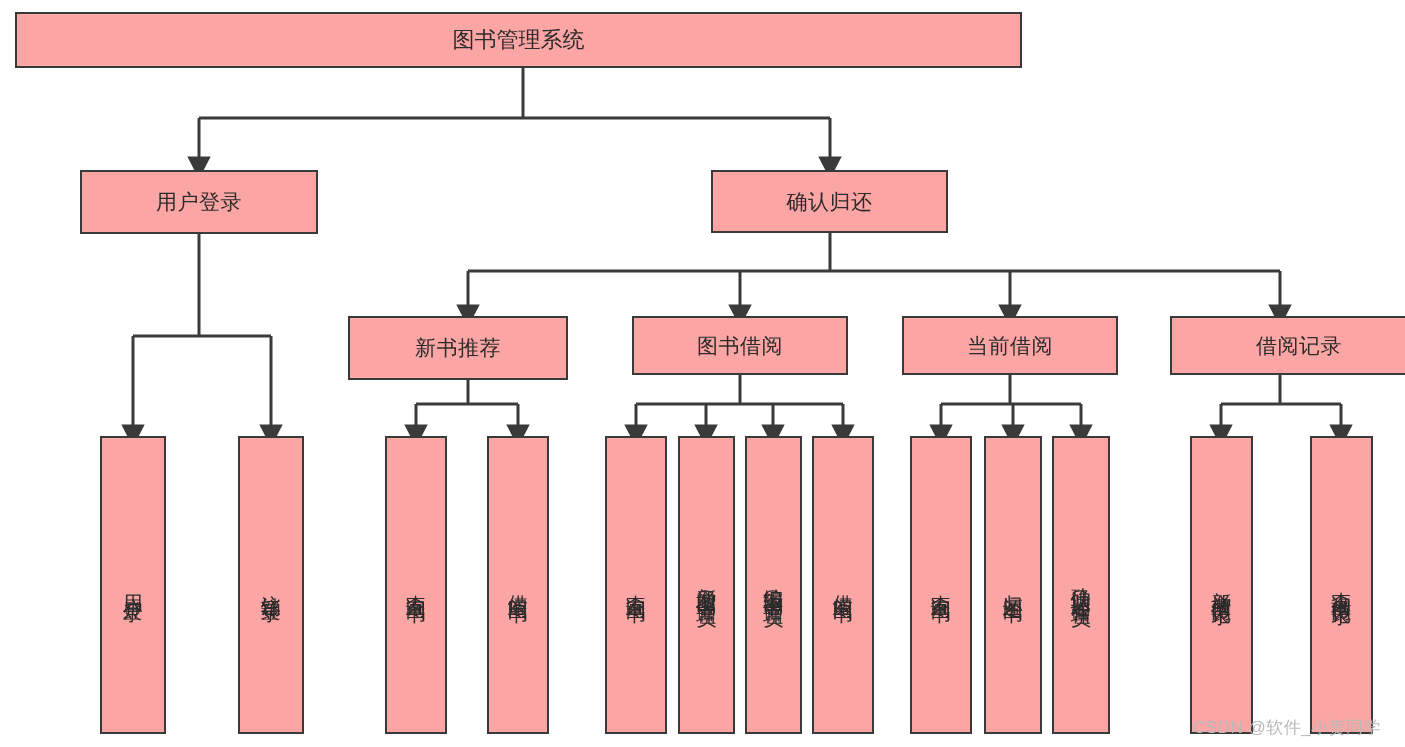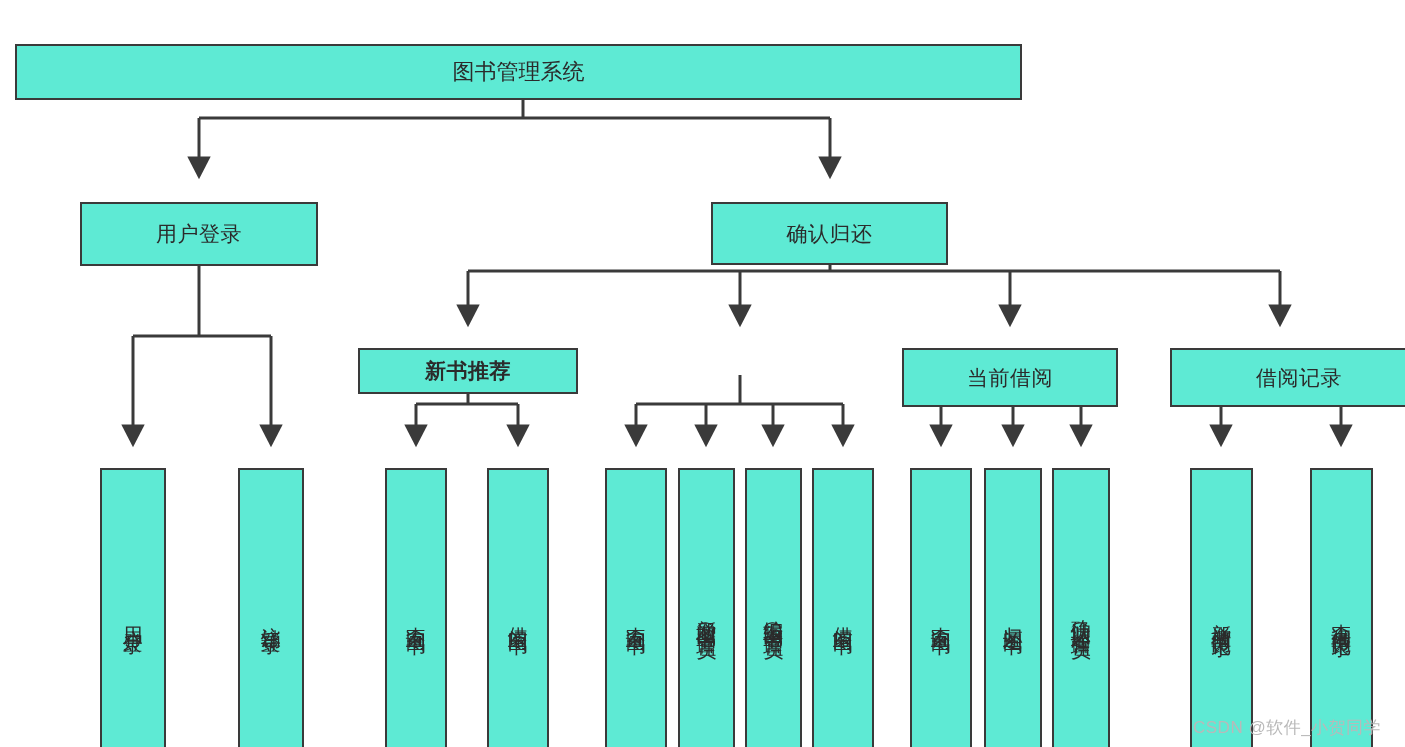--- a/index.html
+++ b/index.html
@@ -21,29 +21,28 @@
     position: absolute;
     left: 0;
     top: 0;
     width: 1405px;
     height: 747px;
     pointer-events: none;
   }
   .node {
     position: absolute;
     box-sizing: border-box;
-    background: #5eead4;
+    background: #fca5a5;
     border: 2.5px solid #3a3a3a;
     display: flex;
     align-items: center;
     justify-content: center;
     color: #2b2b2b;
     line-height: 1.12;
     text-align: center;
-    margin-top: 32px;
   }
   .node.h {
     font-size: 21px;
     letter-spacing: 0.5px;
   }
   .node.root {
     font-size: 22px;
   }
   .node.leaf {
     font-size: 20px;
@@ -126,22 +125,25 @@
     <span>图书管理系统</span>
   </div>
 
   <div class="node h" style="left:80px;top:170px;width:238px;height:64px;">
     <span>用户登录</span>
   </div>
   <div class="node h" style="left:711px;top:170px;width:237px;height:63px;">
     <span>确认归还</span>
   </div>
 
-  <div class="node h" style="left:358px;top:316px;width:220px;height:46px;font-weight:bold;">
+  <div class="node h" style="left:348px;top:316px;width:220px;height:64px;">
     <span>新书推荐</span>
+  </div>
+  <div class="node h" style="left:632px;top:316px;width:216px;height:59px;">
+    <span>图书借阅</span>
   </div>
   <div class="node h" style="left:902px;top:316px;width:216px;height:59px;">
     <span>当前借阅</span>
   </div>
   <div class="node h" style="left:1170px;top:316px;width:258px;height:59px;">
     <span>借阅记录</span>
   </div>
 
   <div class="node leaf" style="left:100px;top:436px;width:66px;height:298px;">
     <span class="leaf-label">用户登录</span>

